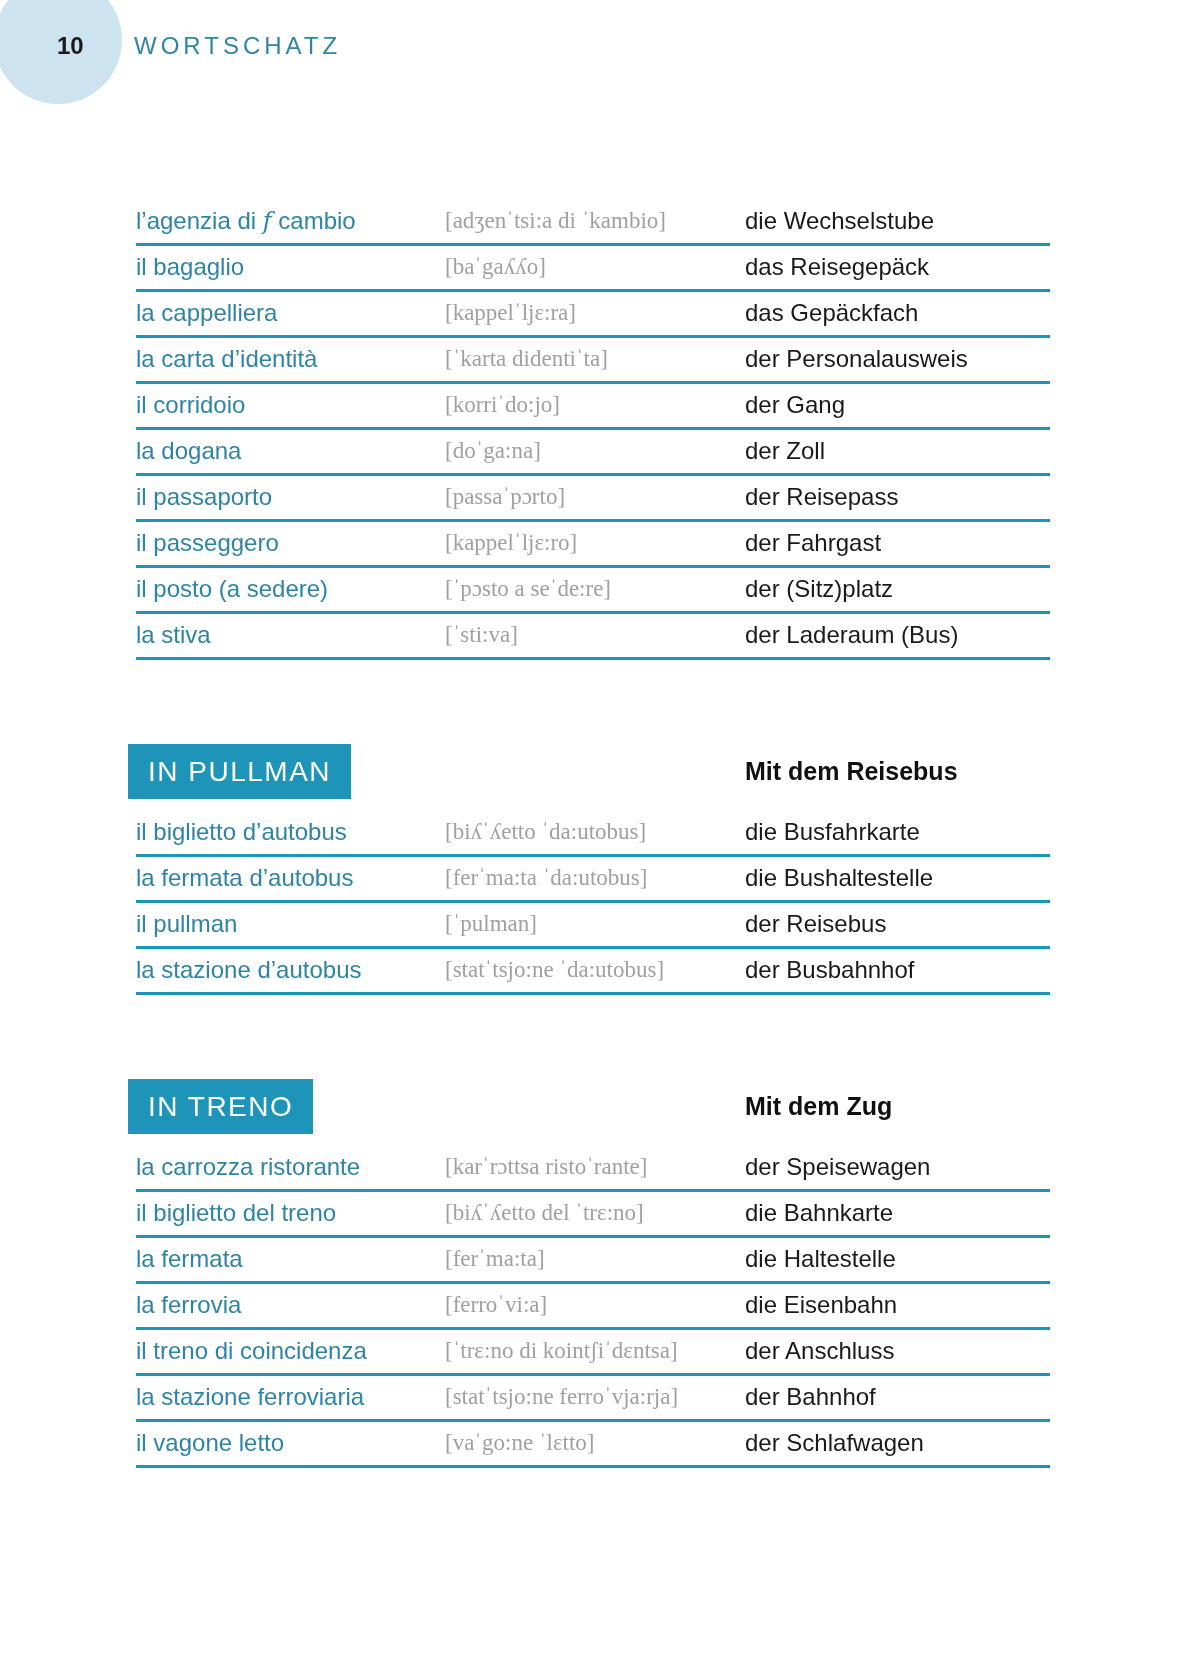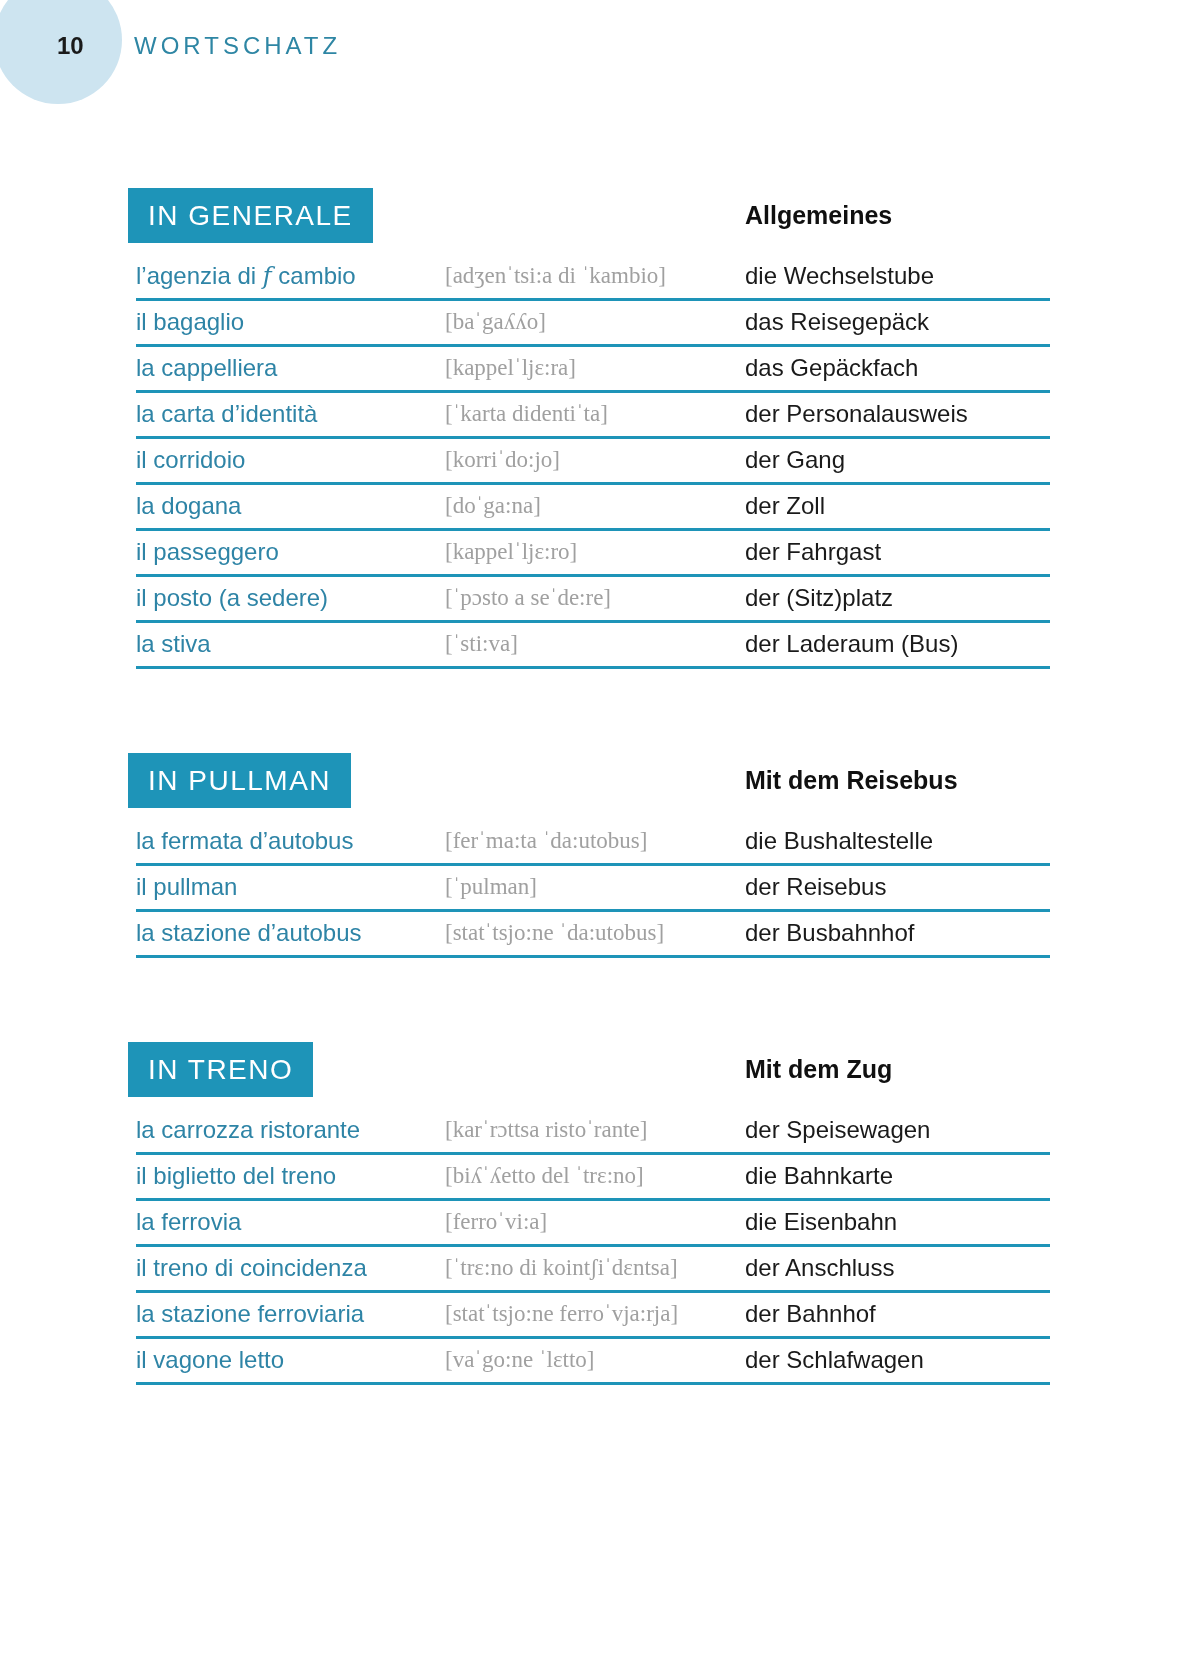--- a/index.html
+++ b/index.html
@@ -62,24 +62,20 @@
 </head>
 <body>
 
 <div class="page">
   <div class="corner-circle"></div>
   <div class="page-number">10</div>
   <div class="page-title">WORTSCHATZ</div>
 
   <div class="content" id="sections-root">
   <div class="section">
-    <div class="section-head">
-      <div class="section-box">IN GENERALE</div>
-      <div class="section-de">Allgemeines</div>
-    </div>
     <div class="rows">
   <div class="row">
     <span class="term">l’agenzia di <i class="gender">f</i> cambio</span>
     <span class="ipa">[adʒenˈtsi:a di ˈkambio]</span>
     <span class="de">die Wechselstube</span>
   </div>
 
   <div class="row">
     <span class="term">il bagaglio</span>
     <span class="ipa">[baˈgaʎʎo]</span>
@@ -103,20 +99,25 @@
     <span class="ipa">[korriˈdo:jo]</span>
     <span class="de">der Gang</span>
   </div>
 
   <div class="row">
     <span class="term">la dogana</span>
     <span class="ipa">[doˈga:na]</span>
     <span class="de">der Zoll</span>
   </div>
 
+  <div class="row">
+    <span class="term">il passaporto</span>
+    <span class="ipa">[passaˈpɔrto]</span>
+    <span class="de">der Reisepass</span>
+  </div>
 
   <div class="row">
     <span class="term">il passeggero</span>
     <span class="ipa">[kappelˈljɛ:ro]</span>
     <span class="de">der Fahrgast</span>
   </div>
 
   <div class="row">
     <span class="term">il posto (a sedere)</span>
     <span class="ipa">[ˈpɔsto a seˈde:re]</span>
@@ -130,20 +131,25 @@
   </div>
 </div>
   </div>
 
   <div class="section">
     <div class="section-head">
       <div class="section-box">IN PULLMAN</div>
       <div class="section-de">Mit dem Reisebus</div>
     </div>
     <div class="rows">
+  <div class="row">
+    <span class="term">il biglietto d’autobus</span>
+    <span class="ipa">[biʎˈʎetto ˈda:utobus]</span>
+    <span class="de">die Busfahrkarte</span>
+  </div>
 
   <div class="row">
     <span class="term">la fermata d’autobus</span>
     <span class="ipa">[ferˈma:ta ˈda:utobus]</span>
     <span class="de">die Bushaltestelle</span>
   </div>
 
   <div class="row">
     <span class="term">il pullman</span>
     <span class="ipa">[ˈpulman]</span>
@@ -169,20 +175,25 @@
     <span class="ipa">[karˈrɔttsa ristoˈrante]</span>
     <span class="de">der Speisewagen</span>
   </div>
 
   <div class="row">
     <span class="term">il biglietto del treno</span>
     <span class="ipa">[biʎˈʎetto del ˈtrɛ:no]</span>
     <span class="de">die Bahnkarte</span>
   </div>
 
+  <div class="row">
+    <span class="term">la fermata</span>
+    <span class="ipa">[ferˈma:ta]</span>
+    <span class="de">die Haltestelle</span>
+  </div>
 
   <div class="row">
     <span class="term">la ferrovia</span>
     <span class="ipa">[ferroˈvi:a]</span>
     <span class="de">die Eisenbahn</span>
   </div>
 
   <div class="row">
     <span class="term">il treno di coincidenza</span>
     <span class="ipa">[ˈtrɛ:no di kointʃiˈdɛntsa]</span>

